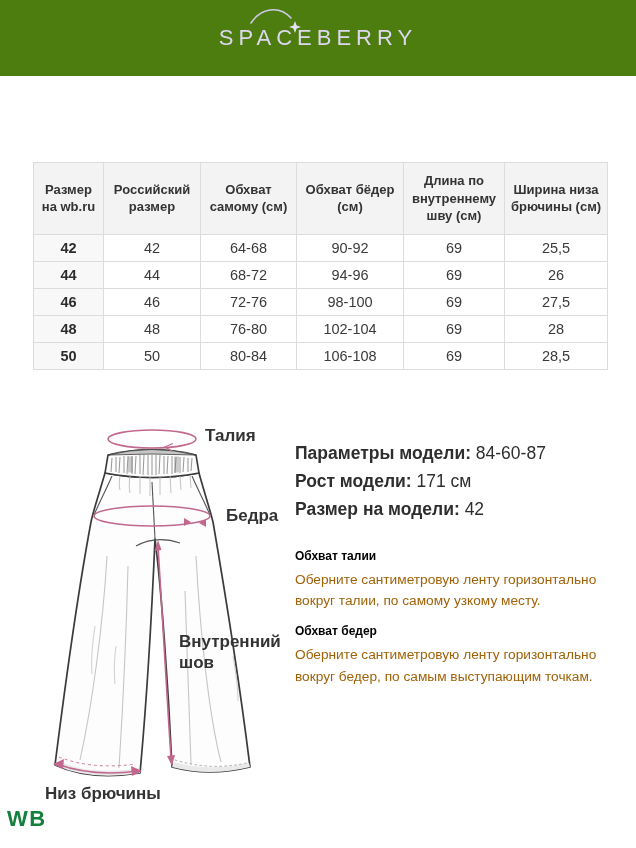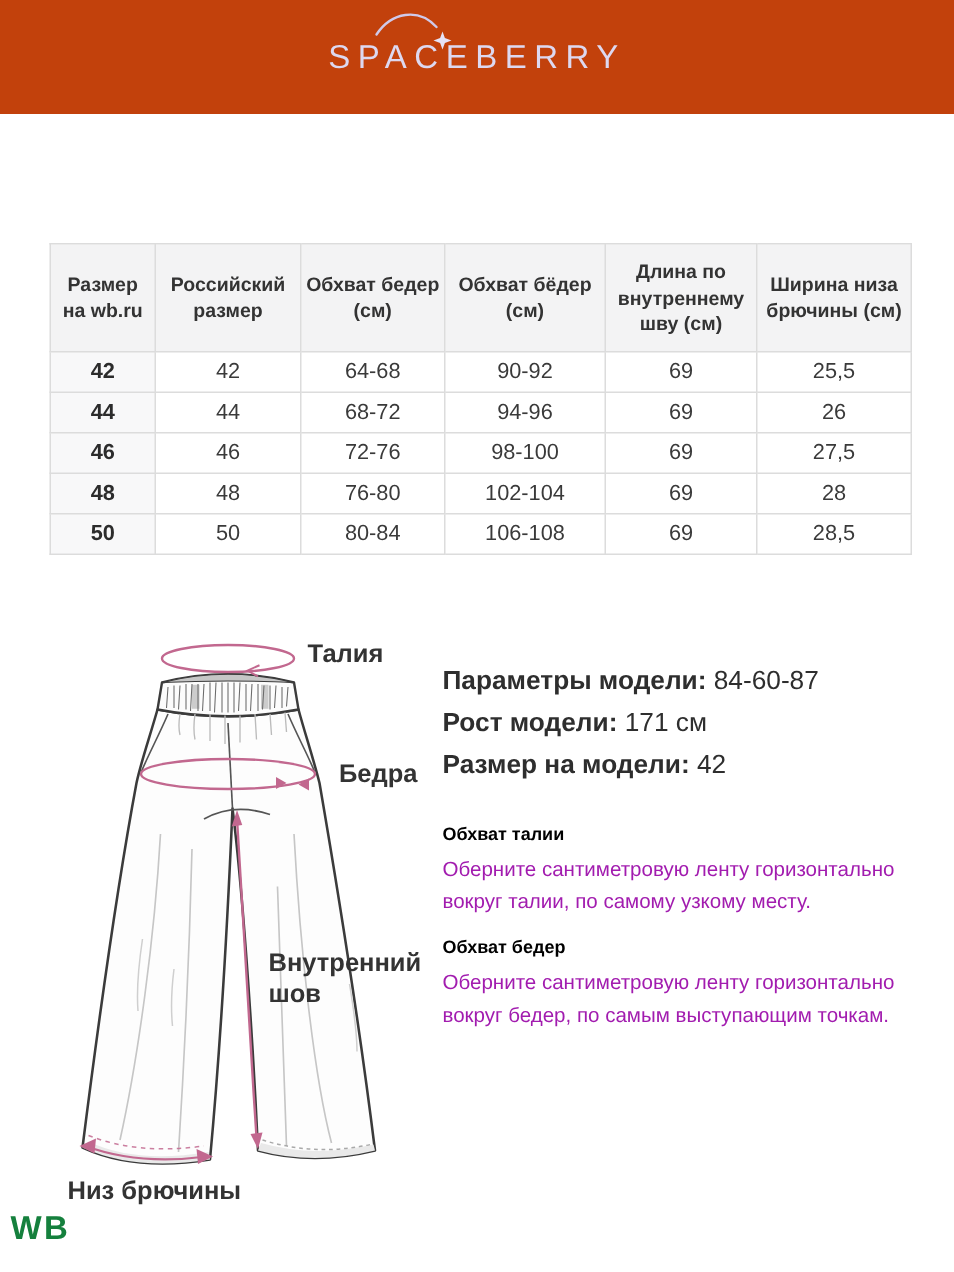--- a/index.html
+++ b/index.html
@@ -1,20 +1,20 @@
 <!DOCTYPE html>
 <html><head>
 <meta charset="utf-8">
 <style>
   html,body{margin:0;padding:0;background:#fff;}
   .page{position:relative;width:636px;height:848px;background:#ffffff;overflow:hidden;
         font-family:"Liberation Sans",sans-serif;color:#2e2e2e;}
 
   
-  .header{position:absolute;left:0;top:0;width:636px;height:76px;background:#c2410c;
+  .header{position:absolute;left:0;top:0;width:636px;height:76px;background:#4d7c0f;
           display:flex;align-items:center;justify-content:center;}
   .logo{position:relative;color:#ddd8f0;font-size:22px;letter-spacing:5px;font-weight:400;line-height:26px;}
   .comet{position:absolute;left:30px;top:-22px;}
 
   
   .size-table{position:absolute;left:33px;top:162px;width:574px;border-collapse:collapse;table-layout:fixed;}
   .size-table th{background:#f3f3f4;font-size:13px;font-weight:600;color:#333;
                  border:1px solid #dcdcdc;padding:9px 3px;line-height:1.35;text-align:center;vertical-align:middle;}
   .size-table td{font-size:14.5px;color:#3a3a3a;text-align:center;border:1px solid #dcdcdc;
                  height:26px;padding:0 3px;background:#fff;}
@@ -28,21 +28,21 @@
   .lbl-inseam{left:179px;top:631px;width:98px;}
   .lbl-hem{left:45px;top:783px;text-align:center;}
 
   
   .info-col{position:absolute;left:295px;top:439px;width:330px;}
   .model-line{font-size:17.5px;line-height:28px;color:#2e2e2e;}
   .model-label{font-weight:700;}
   .measure-guide{margin-top:26px;}
   .guide-section{margin-bottom:13px;}
   .guide-title{font-size:12px;font-weight:700;color:#000000;margin-bottom:6px;}
-  .guide-text{font-size:13.7px;color:#a21caf;line-height:1.55;width:320px;}
+  .guide-text{font-size:13.7px;color:#a16207;line-height:1.55;width:320px;}
 
   .watermark{position:absolute;left:7px;top:806px;font-size:22px;font-weight:700;
              color:#15803d;letter-spacing:1.5px;}
 </style>
 </head>
 <body>
 
 <div class="page">
 
   <div class="header">
@@ -61,21 +61,21 @@
         <col style="width:97px">
         <col style="width:96px">
       <col style="width:107px">
         <col style="width:101px">
         <col style="width:103px">
     </colgroup>
     <thead>
       <tr>
           <th>Размер на wb.ru</th>
           <th>Российский размер</th>
-          <th>Обхват бедер (см)</th>
+          <th>Обхват самому (см)</th>
           <th>Обхват бёдер (см)</th>
           <th>Длина по внутреннему шву (см)</th>
           <th>Ширина низа брючины (см)</th>
         </tr>
     </thead>
     <tbody>
         <tr>
           <td class="first-col">42</td>
           <td>42</td>
           <td>64-68</td>

